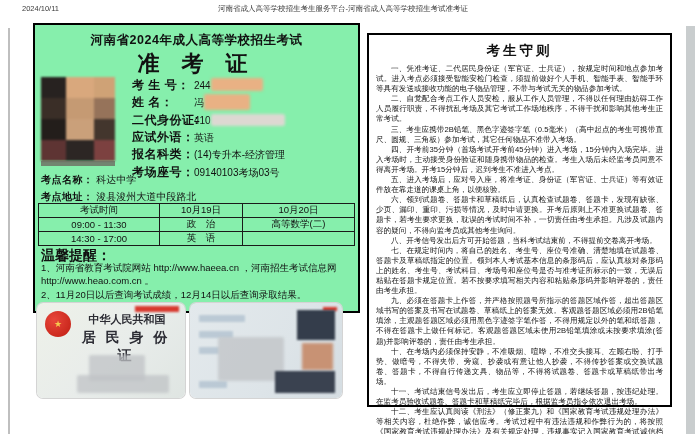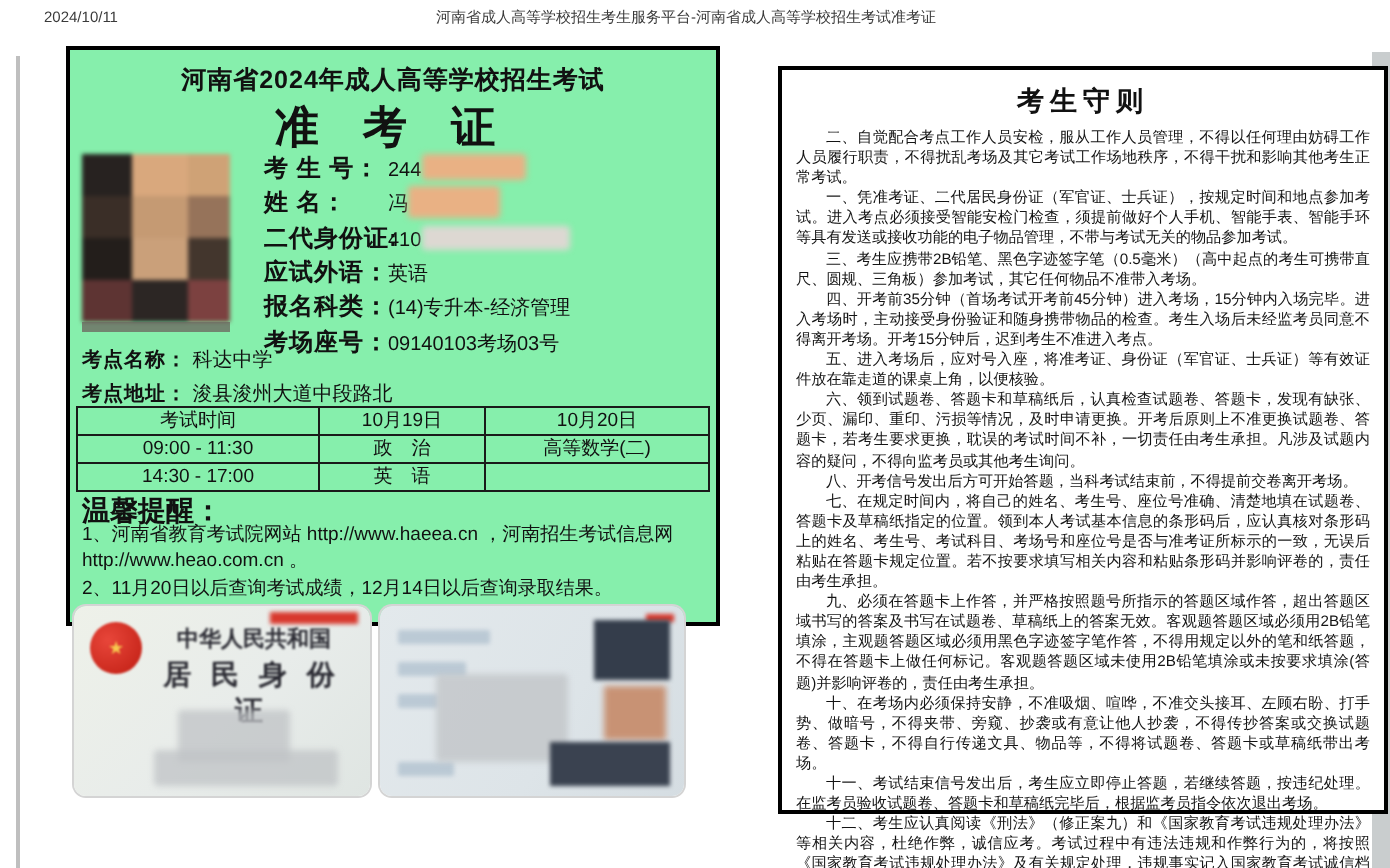--- a/index.html
+++ b/index.html
@@ -57,21 +57,21 @@
   .cb-line1{position:absolute;left:38px;top:9px;width:104px;text-align:center;font-size:11px;font-weight:bold;color:#2c2c34;filter:blur(.4px);}
   .cb-line2{position:absolute;left:34px;top:26px;width:110px;text-align:center;font-size:14px;font-weight:bold;letter-spacing:3px;color:#2c2c34;filter:blur(.4px);}
   .red-mark{position:absolute;background:#d8392e;filter:blur(1px);}
   .patch{position:absolute;background:#c0c3c6;opacity:.75;filter:blur(1.5px);border-radius:2px;}
   .cf-bar{position:absolute;background:#9db2c4;opacity:.55;filter:blur(1px);border-radius:1px;}
   .cf-hair{position:absolute;right:7px;top:7px;width:38px;height:30px;background:#343d4b;filter:blur(1px);}
   .cf-face{position:absolute;right:9px;top:40px;width:31px;height:27px;background:#c89274;filter:blur(1.5px);}
   .cf-shoulder{position:absolute;right:7px;top:68px;width:60px;height:22px;background:#3a4250;filter:blur(1px);}
 
   
-  .rules{position:absolute;left:389px;top:33px;width:305px;height:374px;border:2px solid #000;box-sizing:border-box;background:#fff;padding:5px 7px;}
+  .rules{position:absolute;left:367px;top:33px;width:305px;height:374px;border:2px solid #000;box-sizing:border-box;background:#fff;padding:5px 7px;}
   .r-title{text-align:center;font-size:13.5px;font-weight:bold;letter-spacing:3px;margin:2px 0 4px 0;}
   .rules p{margin:0;font-size:7.6px;line-height:10.1px;text-align:justify;text-indent:15px;color:#141414;letter-spacing:0;}
 </style>
 </head>
 <body>
 
 <div class="edge-left"></div>
 <div class="edge-right"></div>
 
 <div class="print-header">
@@ -172,22 +172,22 @@
     <div class="cf-bar" style="left:9px;top:78px;width:28px;height:7px;"></div>
     <div class="patch" style="left:28px;top:34px;width:66px;height:44px;"></div>
     <div class="cf-hair"></div>
     <div class="cf-face"></div>
     <div class="cf-shoulder"></div>
   </div>
 </div>
 
 <div class="rules">
   <div class="r-title">考生守则</div>
+  <p>一、凭准考证、二代居民身份证（军官证、士兵证），按规定时间和地点参加考试。进入考点必须接受智能安检门检查，须提前做好个人手机、智能手表、智能手环等具有发送或接收功能的电子物品管理，不带与考试无关的物品参加考试。</p>
   <p>二、自觉配合考点工作人员安检，服从工作人员管理，不得以任何理由妨碍工作人员履行职责，不得扰乱考场及其它考试工作场地秩序，不得干扰和影响其他考生正常考试。</p>
-  <p>一、凭准考证、二代居民身份证（军官证、士兵证），按规定时间和地点参加考试。进入考点必须接受智能安检门检查，须提前做好个人手机、智能手表、智能手环等具有发送或接收功能的电子物品管理，不带与考试无关的物品参加考试。</p>
   <p>三、考生应携带2B铅笔、黑色字迹签字笔（0.5毫米）（高中起点的考生可携带直尺、圆规、三角板）参加考试，其它任何物品不准带入考场。</p>
   <p>四、开考前35分钟（首场考试开考前45分钟）进入考场，15分钟内入场完毕。进入考场时，主动接受身份验证和随身携带物品的检查。考生入场后未经监考员同意不得离开考场。开考15分钟后，迟到考生不准进入考点。</p>
   <p>五、进入考场后，应对号入座，将准考证、身份证（军官证、士兵证）等有效证件放在靠走道的课桌上角，以便核验。</p>
   <p>六、领到试题卷、答题卡和草稿纸后，认真检查试题卷、答题卡，发现有缺张、少页、漏印、重印、污损等情况，及时申请更换。开考后原则上不准更换试题卷、答题卡，若考生要求更换，耽误的考试时间不补，一切责任由考生承担。凡涉及试题内容的疑问，不得向监考员或其他考生询问。</p>
   <p>八、开考信号发出后方可开始答题，当科考试结束前，不得提前交卷离开考场。</p>
   <p>七、在规定时间内，将自己的姓名、考生号、座位号准确、清楚地填在试题卷、答题卡及草稿纸指定的位置。领到本人考试基本信息的条形码后，应认真核对条形码上的姓名、考生号、考试科目、考场号和座位号是否与准考证所标示的一致，无误后粘贴在答题卡规定位置。若不按要求填写相关内容和粘贴条形码并影响评卷的，责任由考生承担。</p>
   <p>九、必须在答题卡上作答，并严格按照题号所指示的答题区域作答，超出答题区域书写的答案及书写在试题卷、草稿纸上的答案无效。客观题答题区域必须用2B铅笔填涂，主观题答题区域必须用黑色字迹签字笔作答，不得用规定以外的笔和纸答题，不得在答题卡上做任何标记。客观题答题区域未使用2B铅笔填涂或未按要求填涂(答题)并影响评卷的，责任由考生承担。</p>
   <p>十、在考场内必须保持安静，不准吸烟、喧哗，不准交头接耳、左顾右盼、打手势、做暗号，不得夹带、旁窥、抄袭或有意让他人抄袭，不得传抄答案或交换试题卷、答题卡，不得自行传递文具、物品等，不得将试题卷、答题卡或草稿纸带出考场。</p>
   <p>十一、考试结束信号发出后，考生应立即停止答题，若继续答题，按违纪处理。在监考员验收试题卷、答题卡和草稿纸完毕后，根据监考员指令依次退出考场。</p>
   <p>十二、考生应认真阅读《刑法》（修正案九）和《国家教育考试违规处理办法》等相关内容，杜绝作弊，诚信应考。考试过程中有违法违规和作弊行为的，将按照《国家教育考试违规处理办法》及有关规定处理，违规事实记入国家教育考试诚信档案，提供用人单位及有关部门进行信用查询；涉嫌违法犯罪的，将移送司法机关，依照《中华人民共和国刑法》、《中华人民共和国教育法》等追究法律责任。</p>

